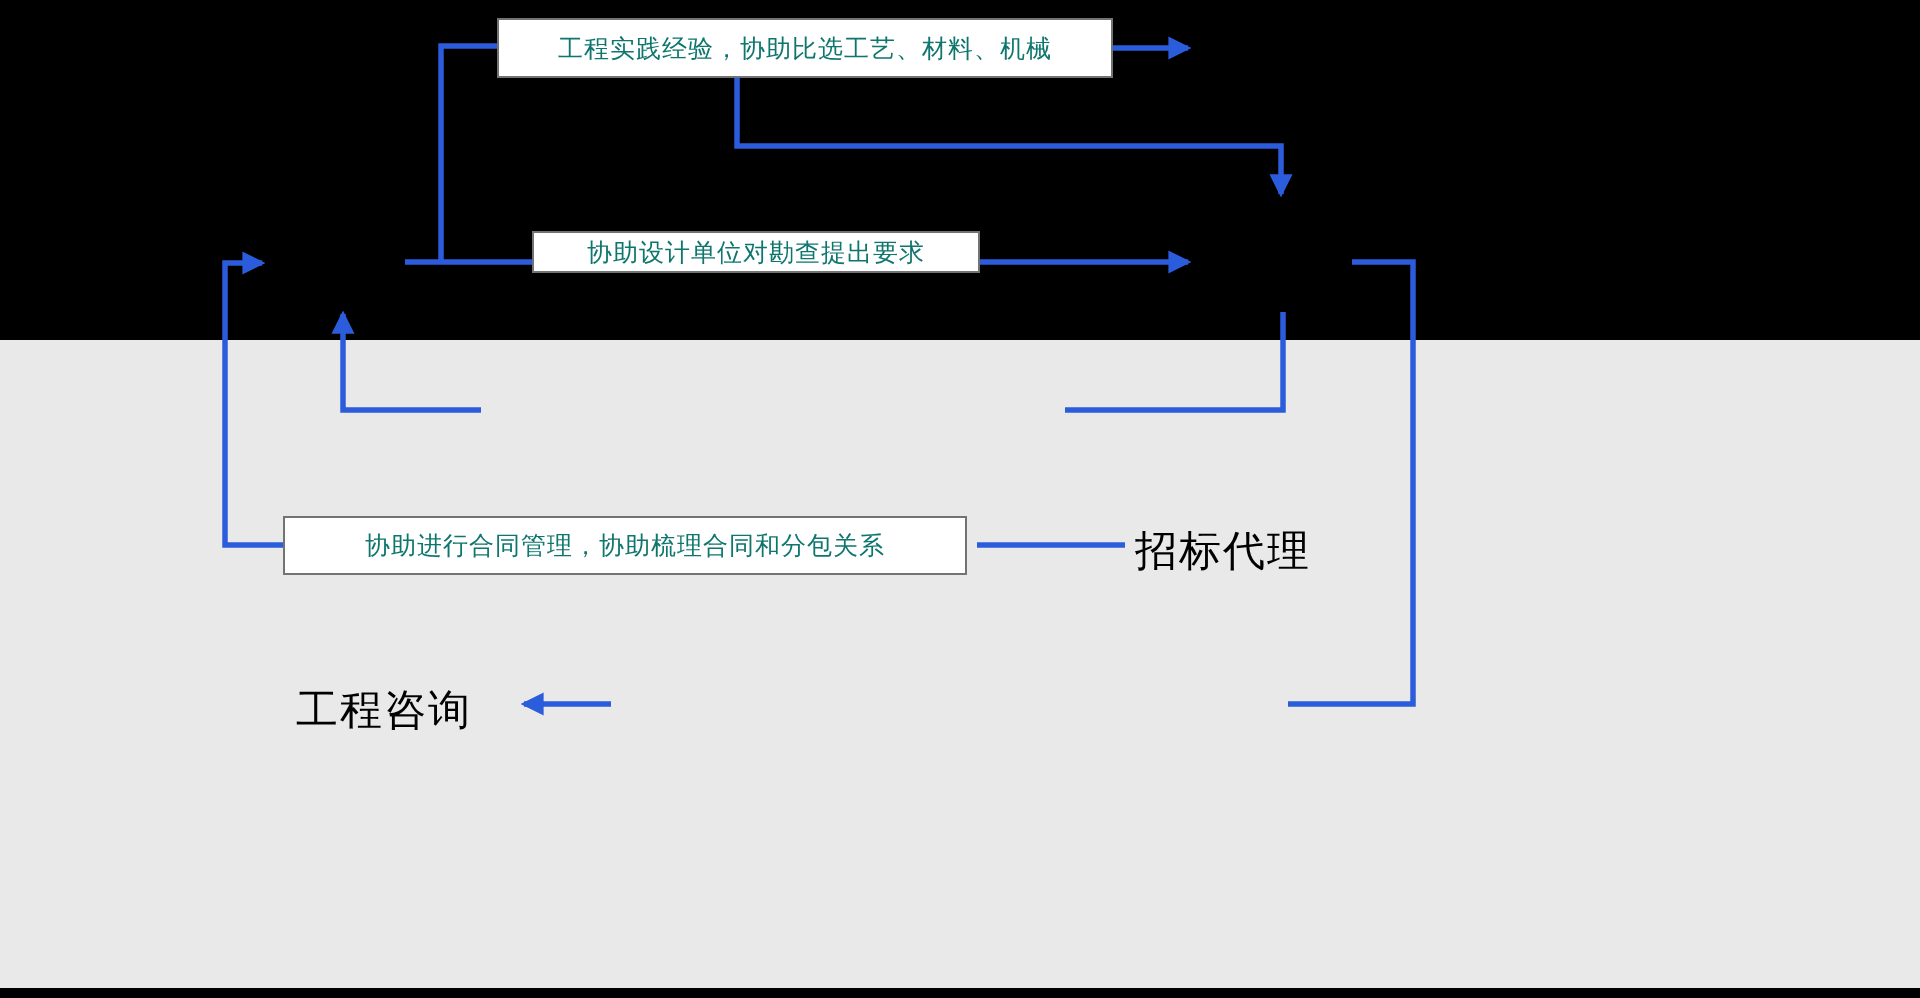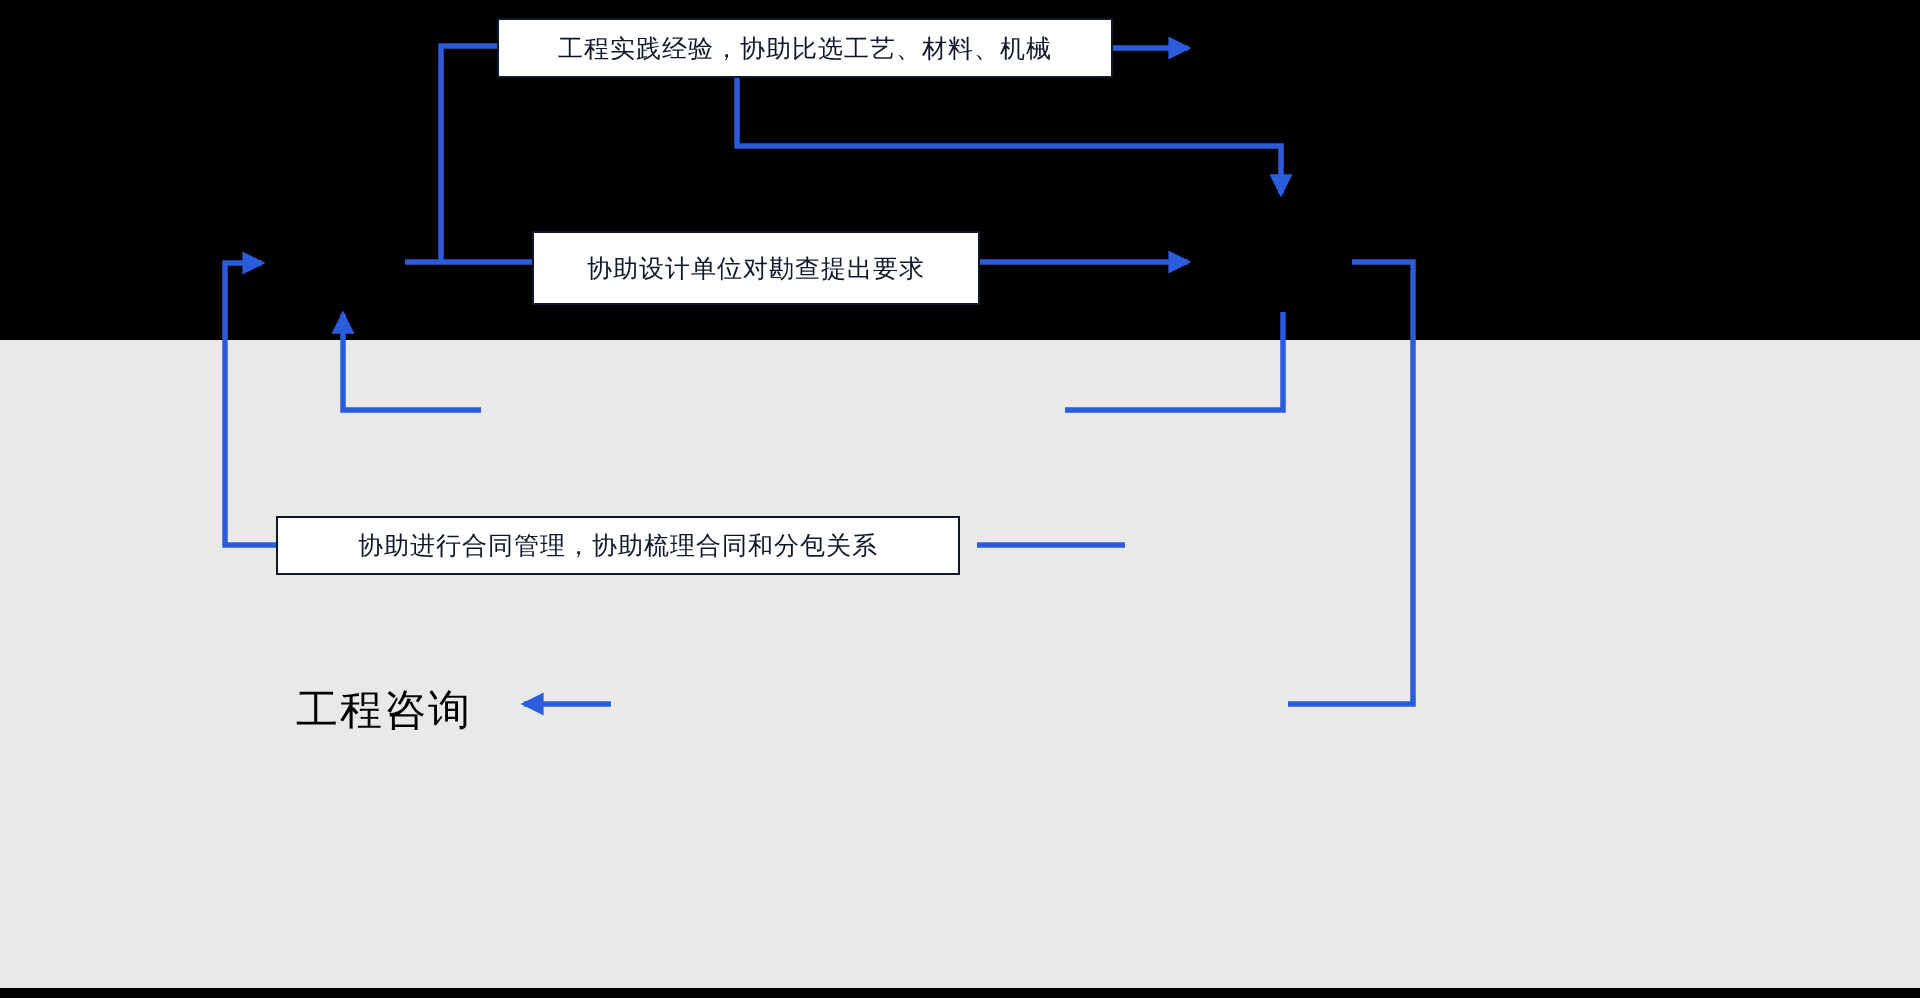--- a/index.html
+++ b/index.html
@@ -33,22 +33,22 @@
     position: absolute;
     left: 0; top: 0;
     width: 1920px;
     height: 998px;
     pointer-events: none;
   }
   .flow-box {
     position: absolute;
     box-sizing: border-box;
     background: #ffffff;
-    border: 2px solid #0f172a;
-    color: #0f172a;
+    border: 2px solid #737373;
+    color: #0f766e;
     display: flex;
     align-items: center;
     justify-content: center;
     font-size: 25px;
     font-weight: 500;
     letter-spacing: 1px;
     text-align: center;
     white-space: nowrap;
   }
   .big-label {
@@ -96,28 +96,31 @@
       <path d="M611 704 H524" marker-end="url(#arrow)"></path>
 
       <path d="M1288 704 H1413 V262 H1352"></path>
     </g>
   </svg>
 
   <div class="flow-box" style="left:497px; top:18px; width:616px; height:60px;">
     <span>工程实践经验，协助比选工艺、材料、机械</span>
   </div>
 
-  <div class="flow-box" style="left:532px; top:231px; width:448px; height:74px;">
+  <div class="flow-box" style="left:532px; top:231px; width:448px; height:42px;">
     <span>协助设计单位对勘查提出要求</span>
   </div>
 
 
-  <div class="flow-box" style="left:276px; top:516px; width:684px; height:59px;">
+  <div class="flow-box" style="left:283px; top:516px; width:684px; height:59px;">
     <span>协助进行合同管理，协助梳理合同和分包关系</span>
   </div>
 
 
+  <div class="big-label" style="left:1135px; top:523px;">
+    <span>招标代理</span>
+  </div>
 
   <div class="big-label" style="left:296px; top:682px;">
     <span>工程咨询</span>
   </div>
 
 </div>
 
 </body></html>

